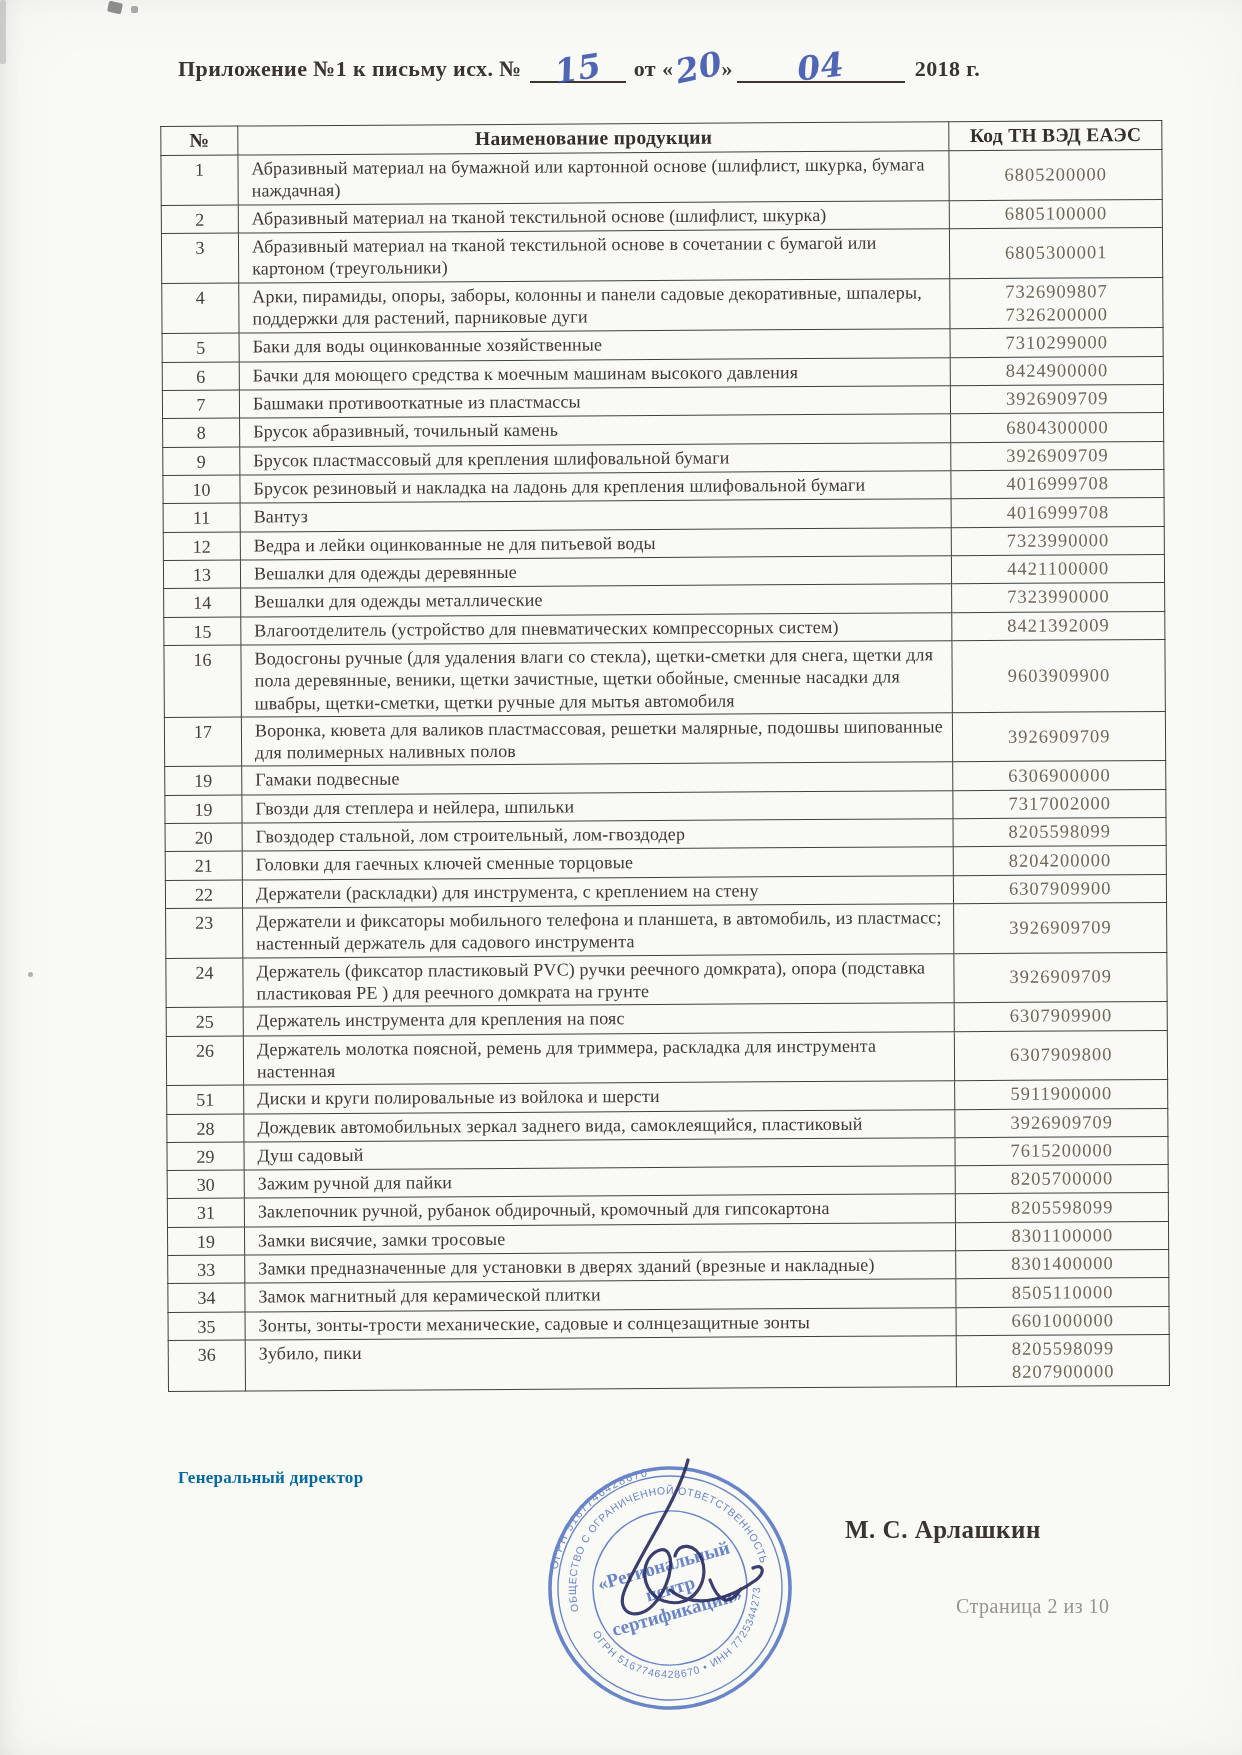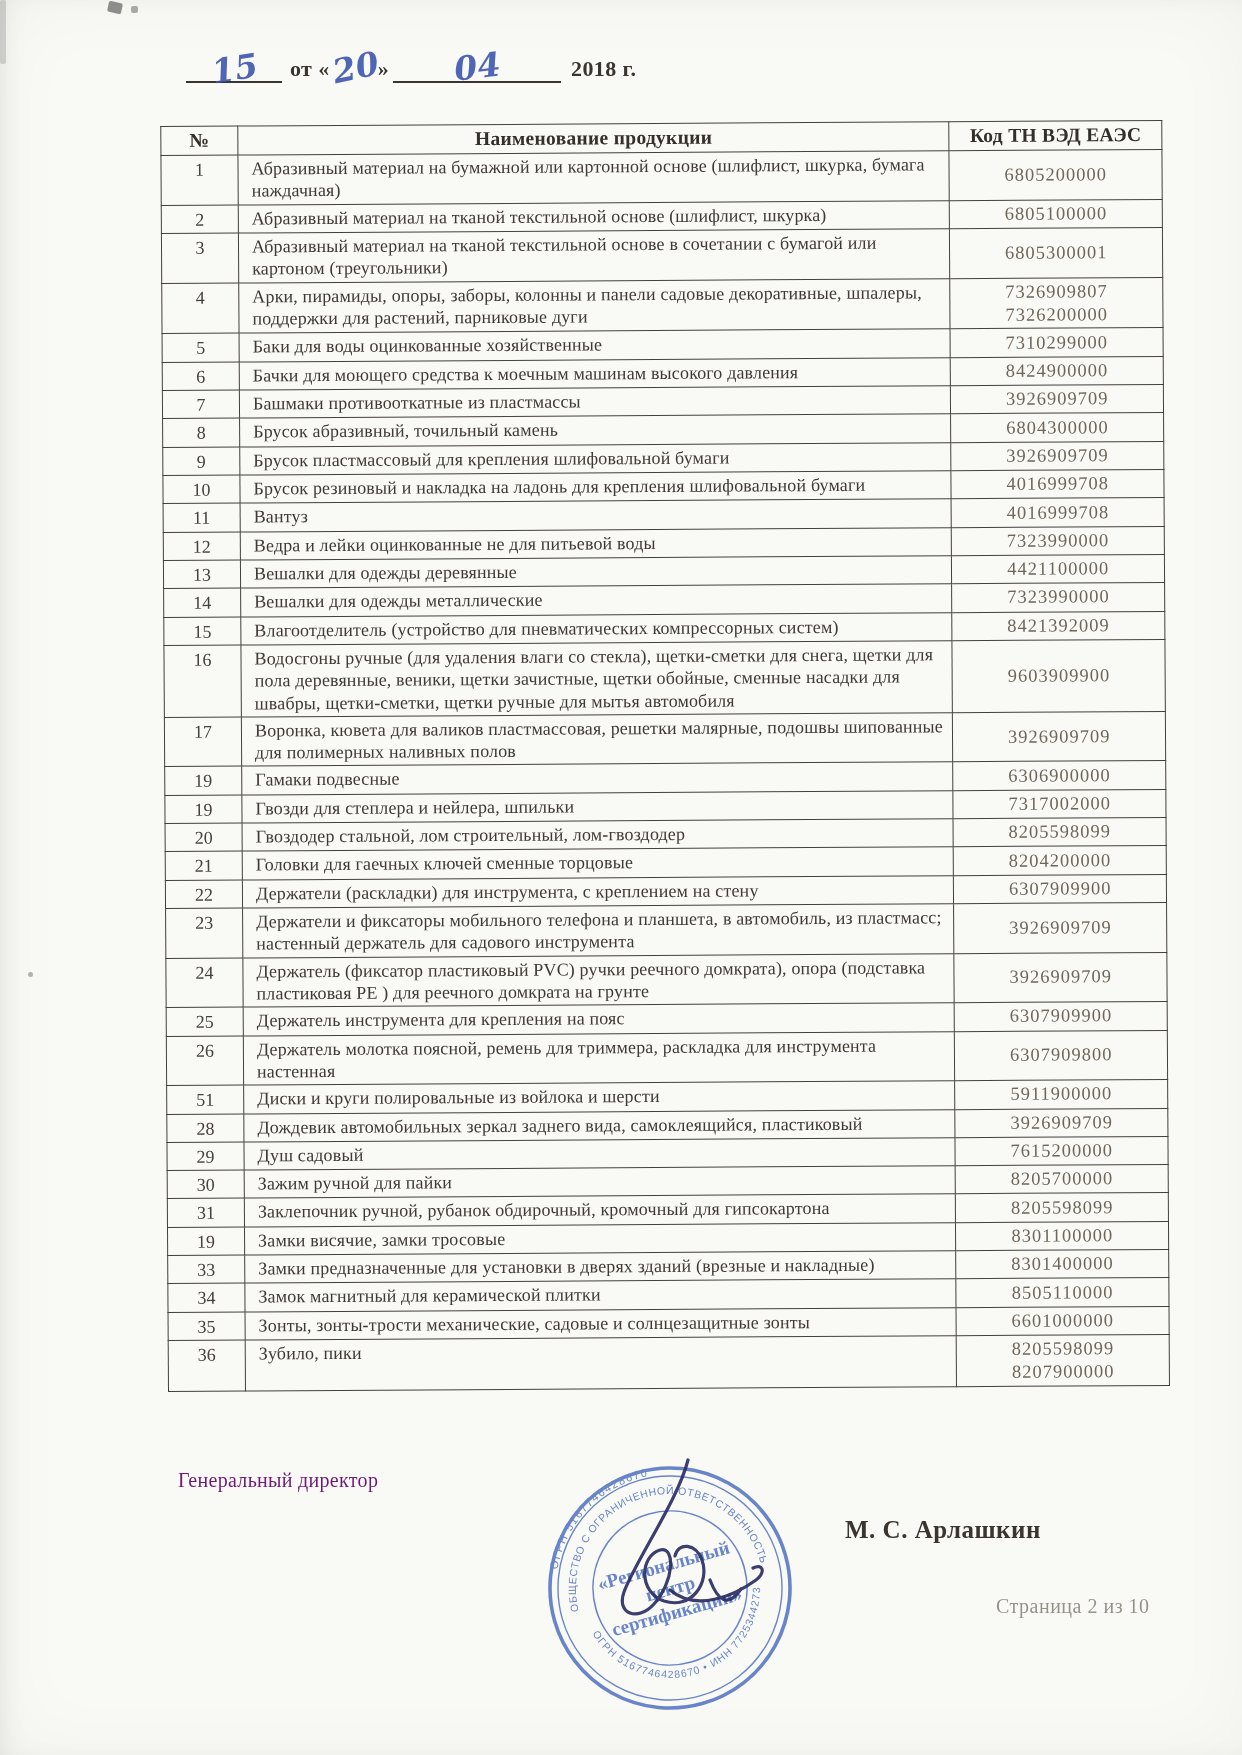--- a/index.html
+++ b/index.html
@@ -52,44 +52,45 @@
   td.num{width:62px;text-align:center;vertical-align:top;padding-top:3px;color:#46413a;}
   td.name{width:716px;padding-left:13px;vertical-align:top;letter-spacing:.15px;}
   td.code{
     width:200px;text-align:center;vertical-align:middle;
     color:#6e6759;letter-spacing:1px;white-space:pre-line;font-size:18.5px;
   }
 
   
   .signatory{
     position:absolute;left:178px;top:1464px;
-    font-weight:normal;font-size:20px;color:#701a75;line-height:1.62;letter-spacing:.3px;
+    font-weight:bold;font-size:17px;color:#0369a1;line-height:1.62;letter-spacing:.3px;
   }
   .signer-name{
     position:absolute;left:845px;top:1516px;
     font-weight:bold;font-size:25px;color:#3a362f;letter-spacing:.5px;
   }
   .page-indicator{
-    position:absolute;left:996px;top:1595px;
+    position:absolute;left:956px;top:1595px;
     font-size:20px;color:#969389;letter-spacing:.5px;
   }
 
   .stamp{position:absolute;left:520px;top:1438px;width:300px;height:317px;}
 </style>
 </head>
 <body>
 
 <div class="page">
 
   <div class="artifact a1"></div>
   <div class="artifact a2"></div>
   <div class="artifact a3"></div>
   <div class="artifact a4"></div>
 
   <div class="doc-header">
+    <span>Приложение №1 к письму исх. №</span>
     <span class="blank blank-num">
         <span class="hw">15</span>
       </span>
     <span>от «</span>
     <span class="day-wrap"><span class="hw">20</span></span>
     <span>»</span>
     <span class="blank blank-month">
         <span class="hw">04</span>
       </span>
     <span>2018 г.</span>

